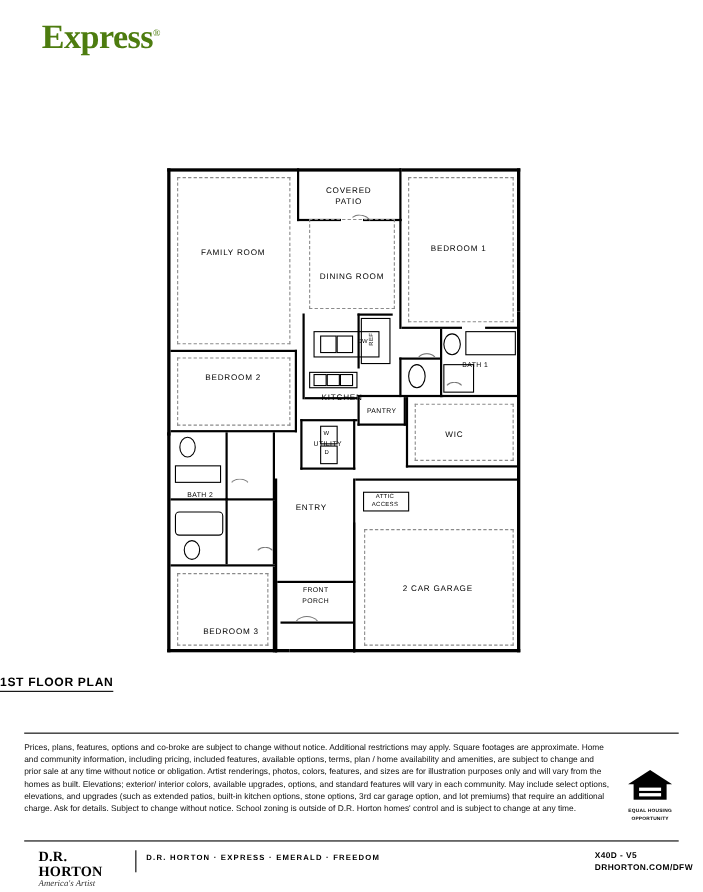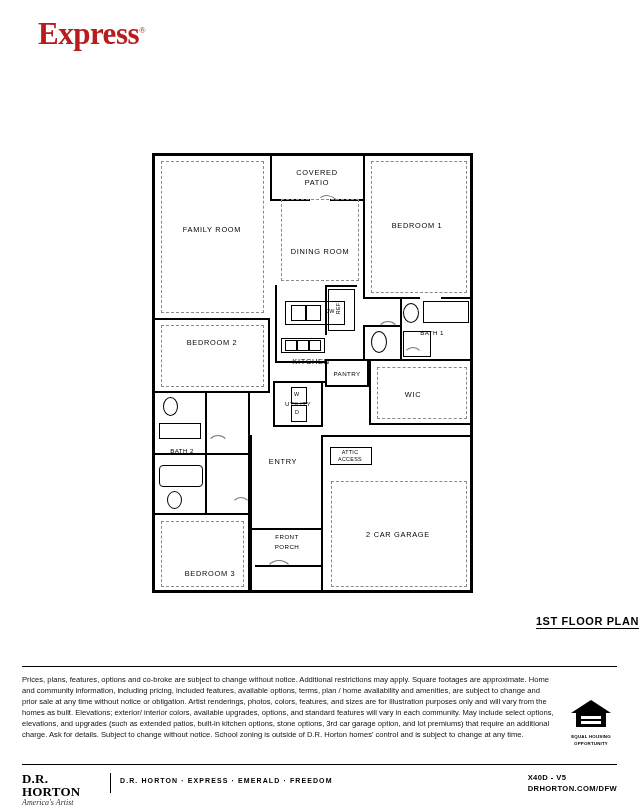--- a/index.html
+++ b/index.html
@@ -20,21 +20,21 @@
   .header {
     position: absolute;
     left: 38px;
     top: 18px;
     width: 300px;
   }
   .logo-express {
     font-family: "Liberation Serif", serif;
     font-size: 31px;
     font-weight: bold;
-    color: #b91c1c;
+    color: #4d7c0f;
     letter-spacing: -0.5px;
     line-height: 1;
     position: relative;
     display: inline-block;
   }
   .logo-reg {
     font-size: 9px;
     vertical-align: super;
     font-weight: normal;
   }
@@ -117,21 +117,21 @@
     border: 0.8px solid #777;
     border-radius: 50%;
     border-color: #777 transparent transparent transparent;
   }
 
   .title-1st {
     position: absolute;
     left: 0;
     top: 495px;
     width: 639px;
-    text-align: right;
+    text-align: left;
     font-size: 11px;
     font-weight: bold;
     letter-spacing: 0.6px;
   }
   .title-1st span { border-bottom: 1.3px solid #000; padding-bottom: 1px; }
 
   
   .rule-top {
     position: absolute;
     left: 22px;
@@ -199,21 +199,21 @@
   .rule-bottom {
     position: absolute;
     left: 22px;
     top: 764px;
     width: 595px;
     height: 1px;
     background: #000;
   }
   .footer {
     position: absolute;
-    left: 22px;
+    left: 35px;
     top: 772px;
     width: 595px;
     height: 30px;
   }
   .drh-logo {
     position: absolute;
     left: 0; top: 0;
     width: 78px;
   }
   .drh-name {

